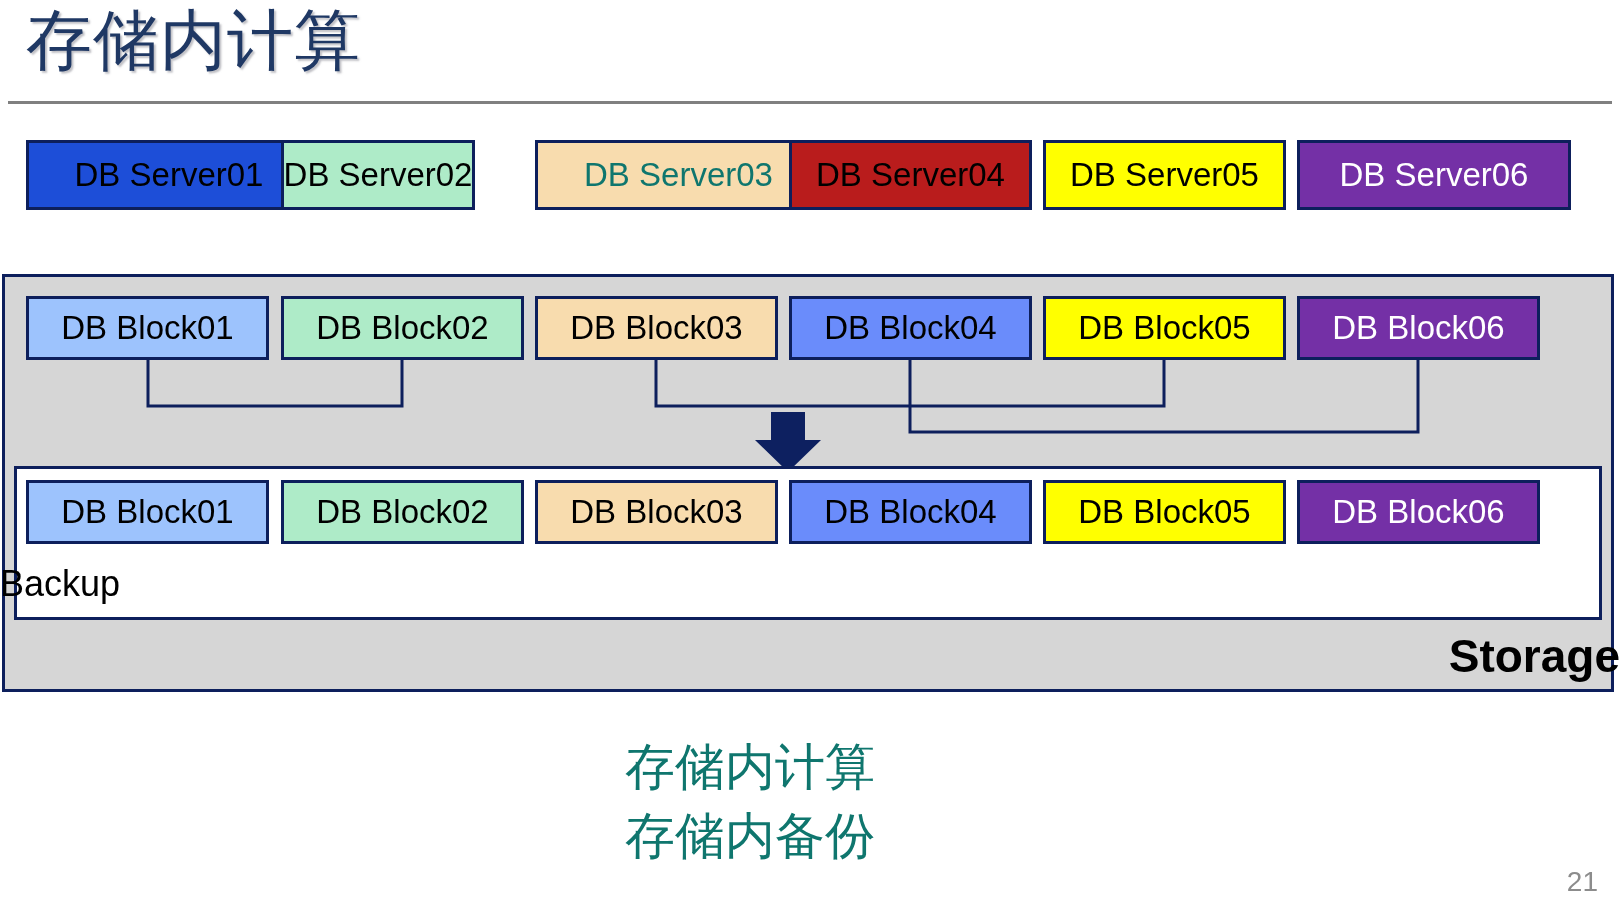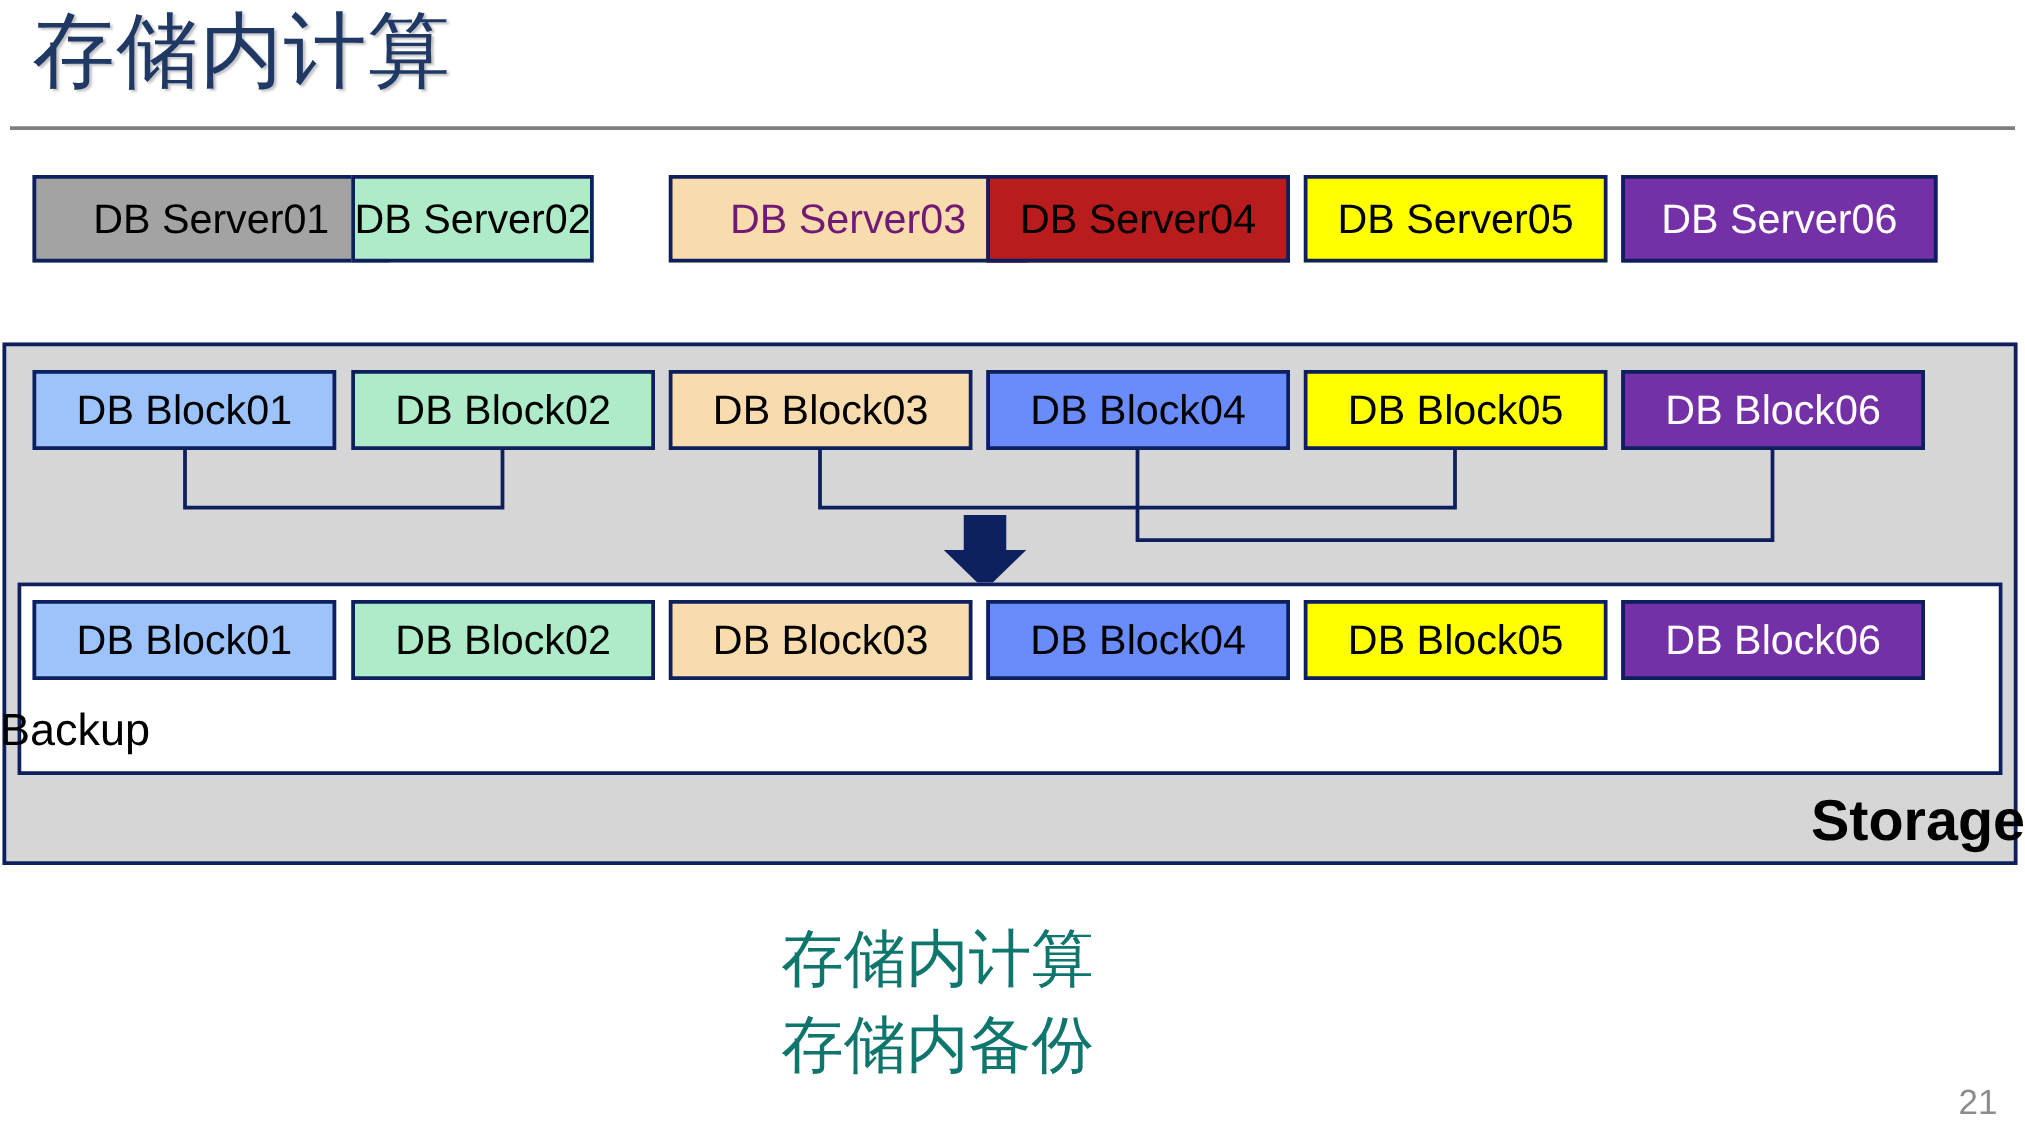--- a/index.html
+++ b/index.html
@@ -134,26 +134,26 @@
     color: #8c8c8c;
   }
 </style>
 </head>
 <body>
 
 <div id="slide-title">存储内计算</div>
 <div id="title-rule"></div>
 
 <div id="server-row">
-    <div class="nbox" style="left: 26px; width: 286px; background: #a3a3a3; color: rgb(0, 0, 0); border-color: rgb(13, 31, 92);">DB Server01</div>
+    <div class="nbox" style="left: 26px; width: 286px; background: #1d4ed8; color: rgb(0, 0, 0); border-color: rgb(13, 31, 92);">DB Server01</div>
     <div class="nbox" style="left: 281px; width: 194px; background: rgb(174, 235, 200); color: rgb(0, 0, 0); border-color: rgb(13, 31, 92);">DB Server02</div>
-    <div class="nbox" style="left: 535px; width: 287px; background: rgb(248, 220, 174); color: #701a75; border-color: rgb(13, 31, 92); text-align: right;">DB Server03</div>
+    <div class="nbox" style="left: 535px; width: 287px; background: rgb(248, 220, 174); color: #0f766e; border-color: rgb(13, 31, 92); text-align: right;">DB Server03</div>
     <div class="nbox" style="left: 789px; width: 243px; background: #b91c1c; color: rgb(0, 0, 0); border-color: rgb(13, 31, 92);">DB Server04</div>
     <div class="nbox" style="left: 1043px; width: 243px; background: rgb(255, 255, 0); color: rgb(0, 0, 0); border-color: rgb(13, 31, 92);">DB Server05</div>
-    <div class="nbox light-text" style="left: 1297px; width: 253px; background: rgb(116, 48, 166); color: rgb(255, 255, 255); border-color: rgb(13, 31, 92);">DB Server06</div>
+    <div class="nbox light-text" style="left: 1297px; width: 274px; background: rgb(116, 48, 166); color: rgb(255, 255, 255); border-color: rgb(13, 31, 92);">DB Server06</div>
   </div>
 
 <div id="storage-container"></div>
 
 <div id="block-row-top">
     <div class="nbox" style="left: 26px; width: 243px; background: rgb(157, 195, 253); color: rgb(0, 0, 0); border-color: rgb(13, 31, 92);">DB Block01</div>
     <div class="nbox" style="left: 281px; width: 243px; background: rgb(174, 235, 200); color: rgb(0, 0, 0); border-color: rgb(13, 31, 92);">DB Block02</div>
     <div class="nbox" style="left: 535px; width: 243px; background: rgb(248, 220, 174); color: rgb(0, 0, 0); border-color: rgb(13, 31, 92);">DB Block03</div>
     <div class="nbox" style="left: 789px; width: 243px; background: rgb(106, 140, 251); color: rgb(0, 0, 0); border-color: rgb(13, 31, 92);">DB Block04</div>
     <div class="nbox" style="left: 1043px; width: 243px; background: rgb(255, 255, 0); color: rgb(0, 0, 0); border-color: rgb(13, 31, 92);">DB Block05</div>

